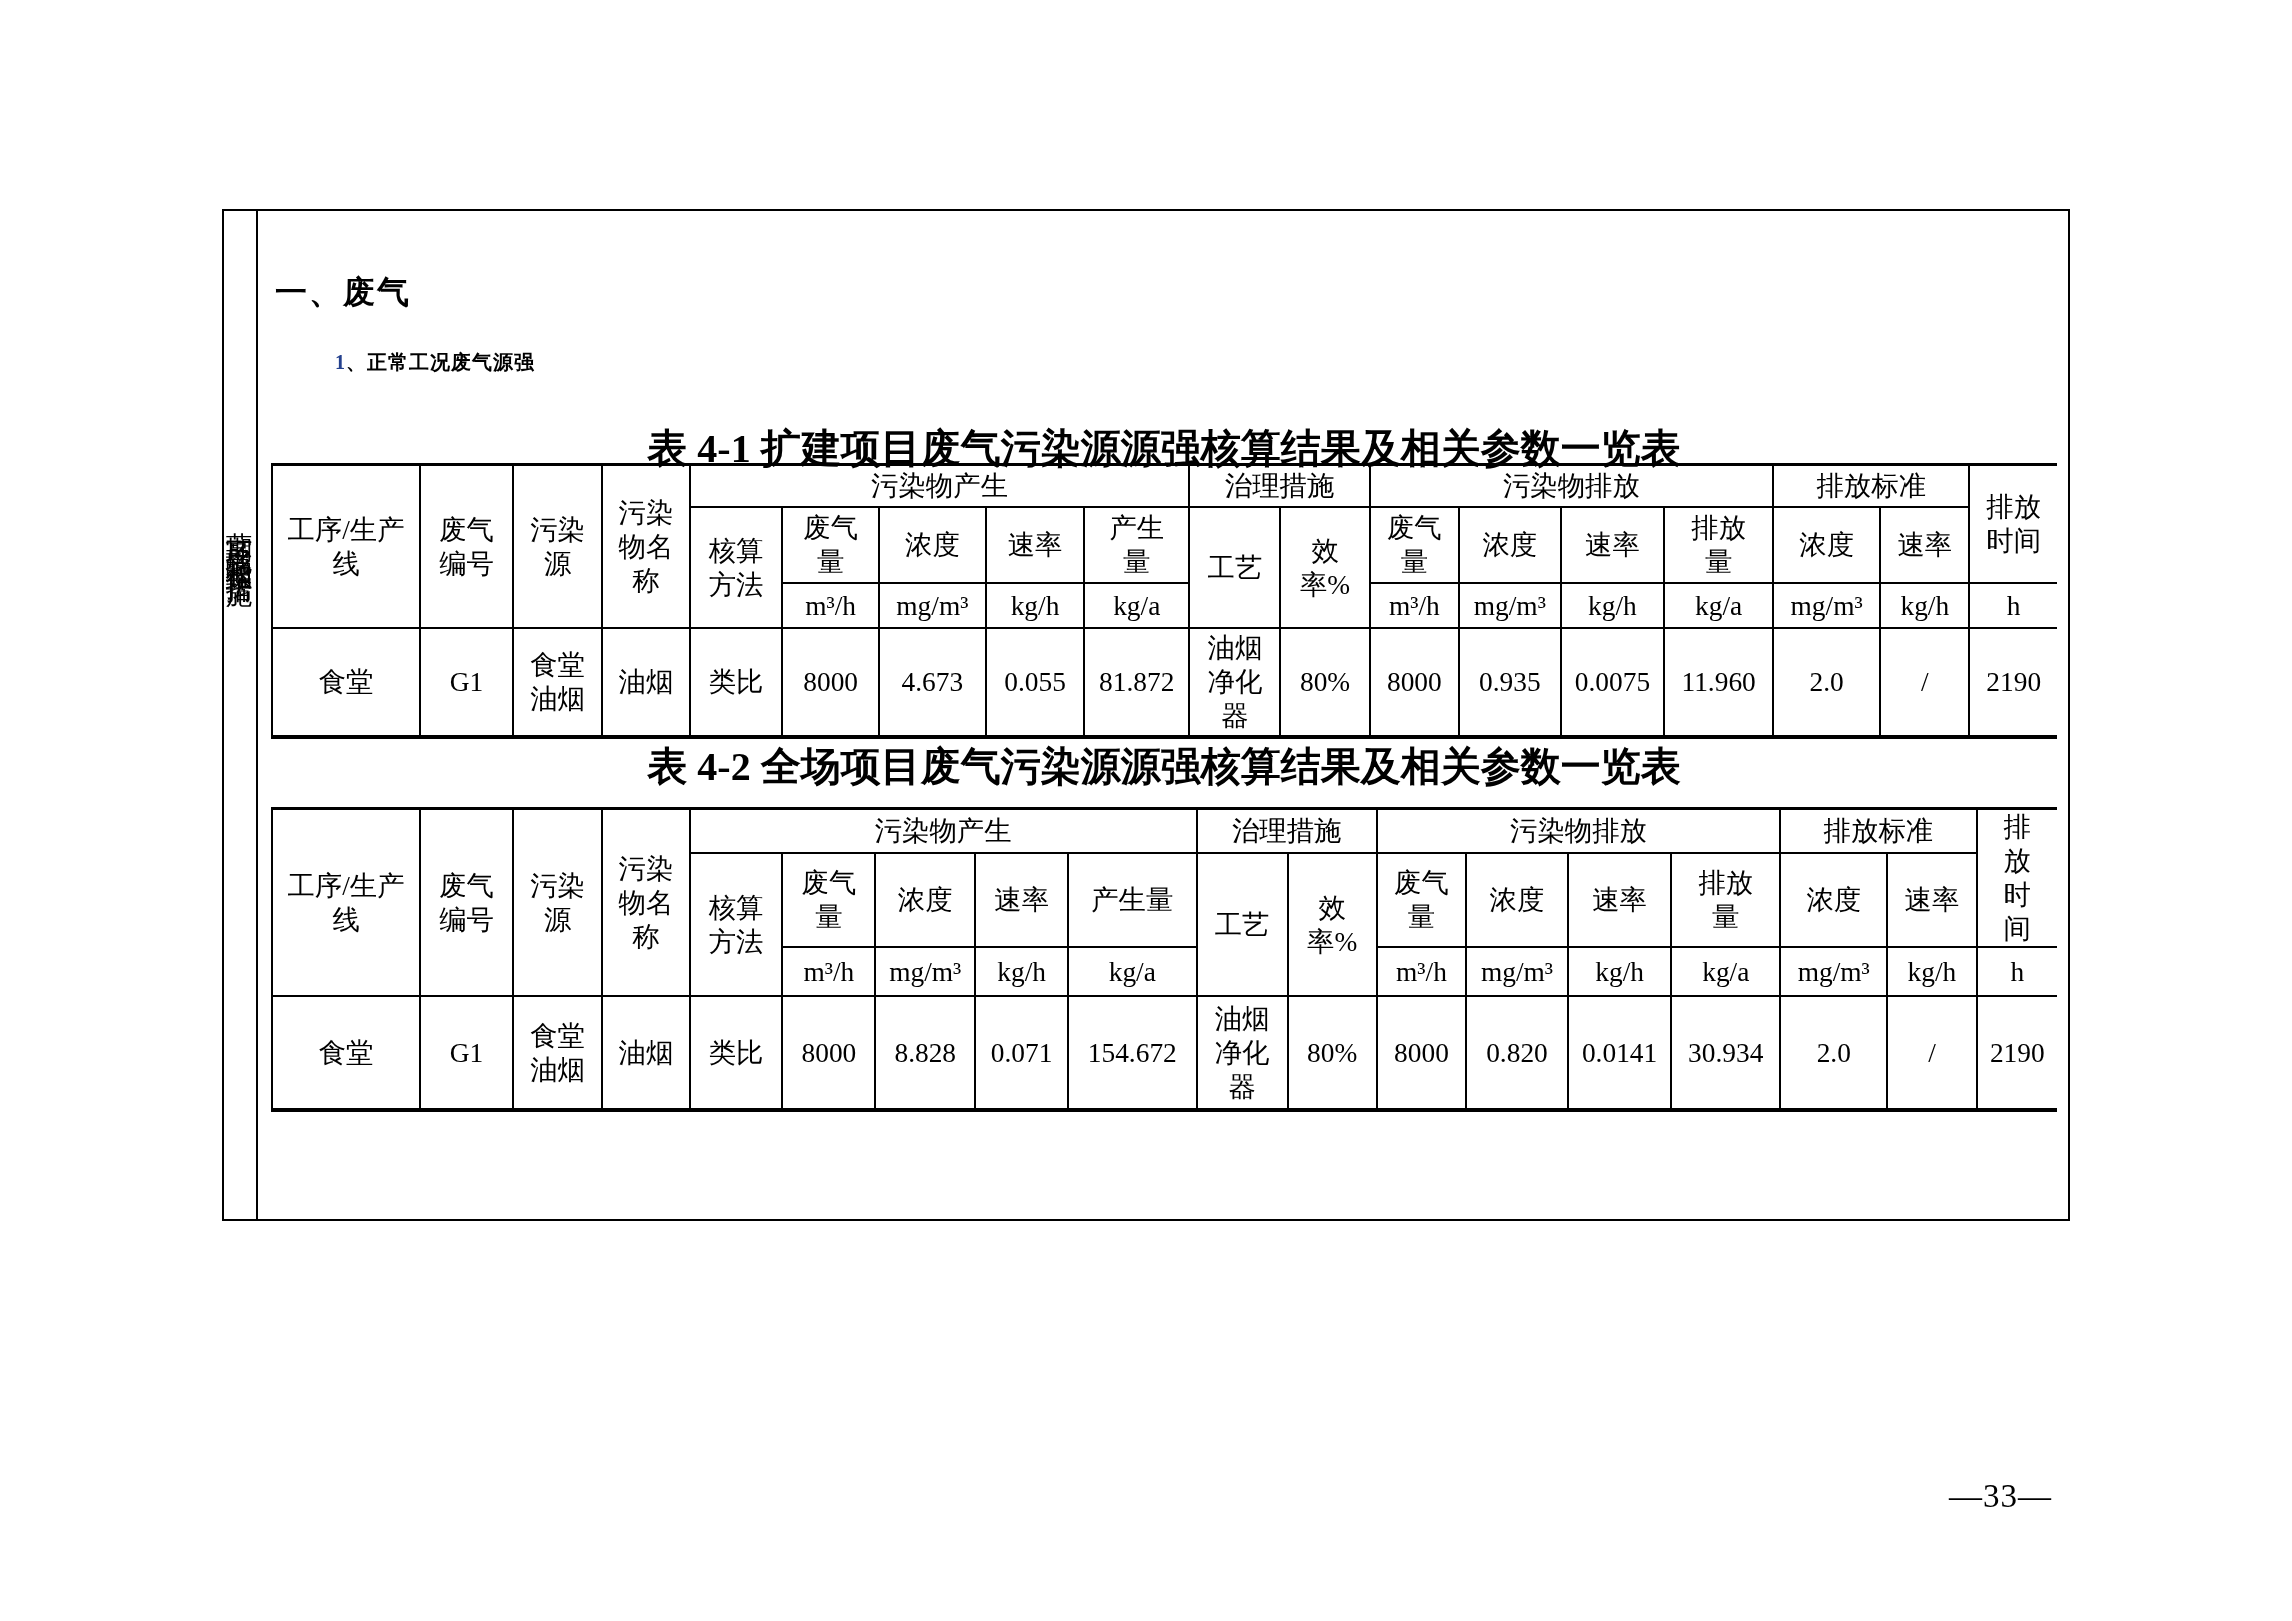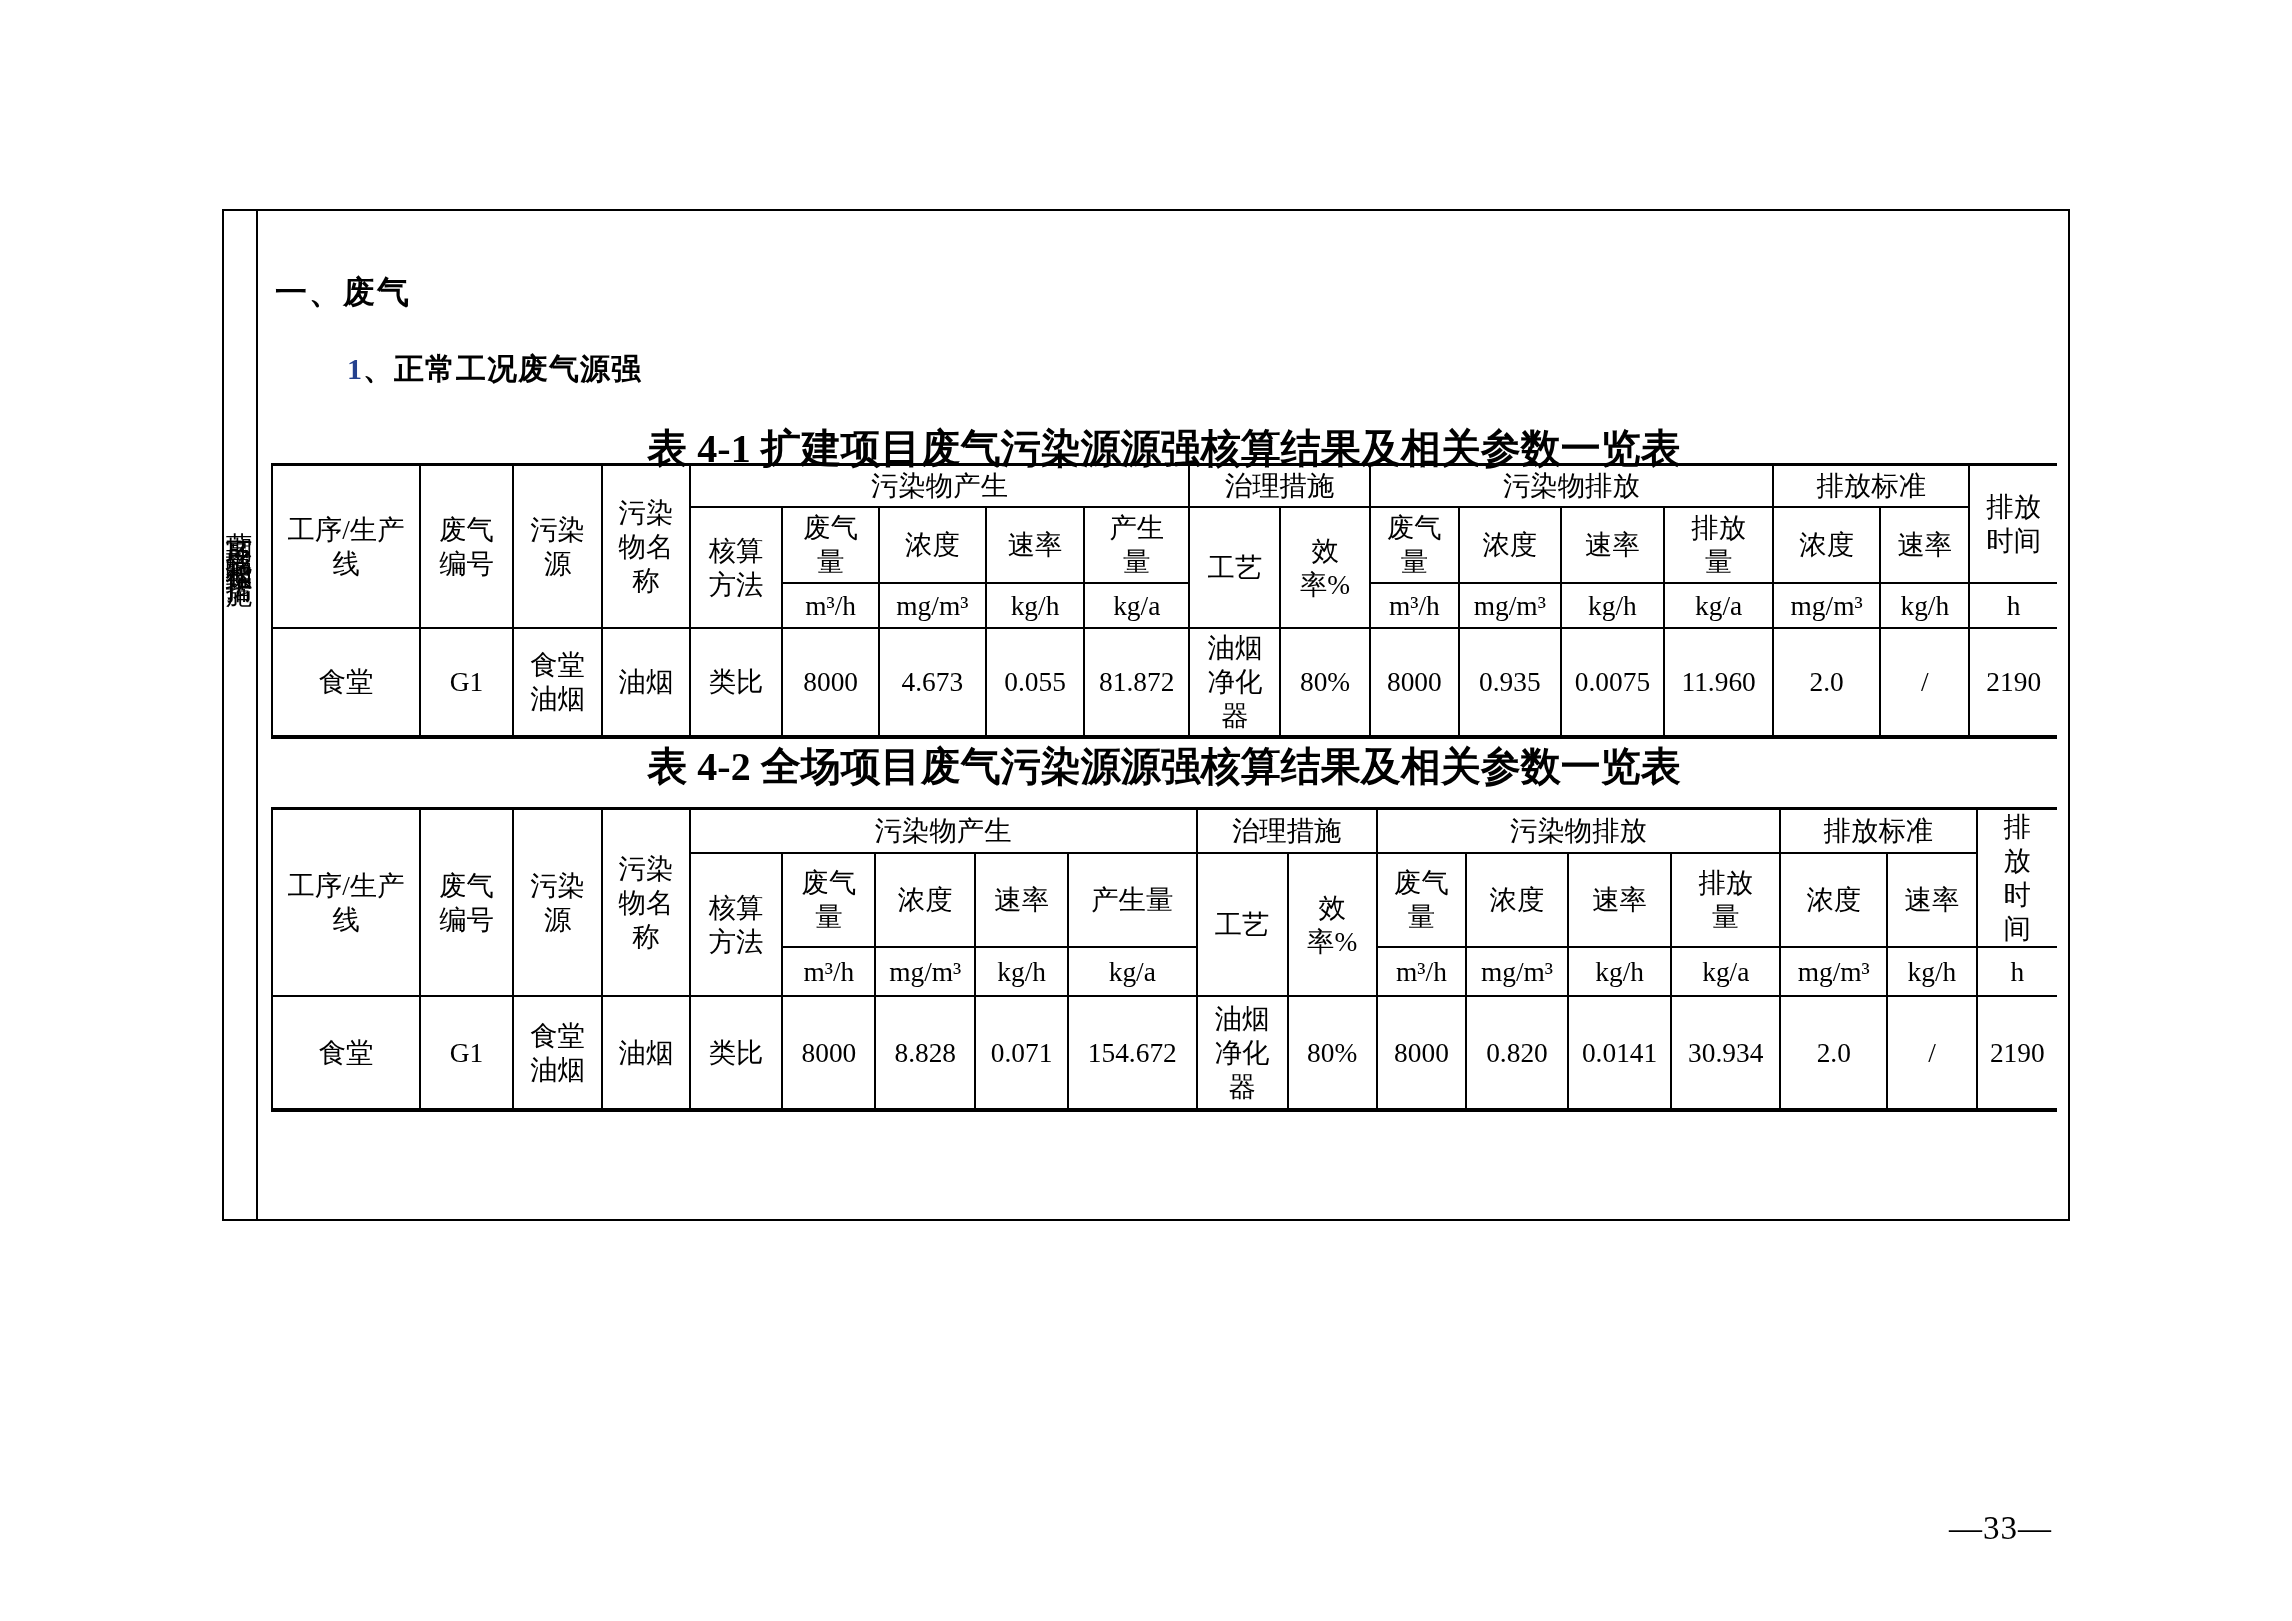--- a/index.html
+++ b/index.html
@@ -18,23 +18,22 @@
   .sidebar-text{
     position:absolute;left:224px;top:511px;width:30px;
     writing-mode:vertical-rl;text-orientation:upright;
     font-size:26.5px;letter-spacing:4.9px;line-height:30px;text-align:left;
   }
   .heading1{
     position:absolute;left:275px;top:271px;font-size:32px;font-weight:bold;
     letter-spacing:2px;
   }
   .heading2{
-    position:absolute;left:335px;top:349px;font-size:30px;font-weight:bold;
+    position:absolute;left:335px;top:349px;font-size:20px;font-weight:bold;
     letter-spacing:1px;
-    margin-left:12px;
   }
   .heading2 .num{color:#24418e;}
   .tbl-title{
     position:absolute;left:271px;width:1786px;text-align:center;
     font-size:40px;font-weight:bold;
   }
   #title1{top:421px;}
   #title2{top:739px;}
   table.src{
     position:absolute;left:271px;width:1786px;
@@ -53,21 +52,21 @@
   table.src td:last-child{border-right:none;}
   #table1 tr.h1 td{height:40px;}
   #table1 tr.h2 td{height:74px;}
   #table1 tr.h3 td{height:43px;}
   #table1 tr.data td{height:106px;}
   #table2 tr.h1 td{height:42px;}
   #table2 tr.h2 td{height:74px;}
   #table2 tr.h3 td{height:47px;}
   #table2 tr.data td{height:111px;}
   .page-num{
-    position:absolute;left:1949px;top:1478px;font-size:33px;letter-spacing:1px;margin-top:32px;
+    position:absolute;left:1949px;top:1478px;font-size:33px;letter-spacing:1px;
   }
 </style>
 </head>
 <body>
 
 <div class="frame"></div>
 <div class="sidebar-rule"></div>
 <div class="sidebar-text">营期环境影响和保护措施</div>
 
 <div class="heading1">一、废气</div>

